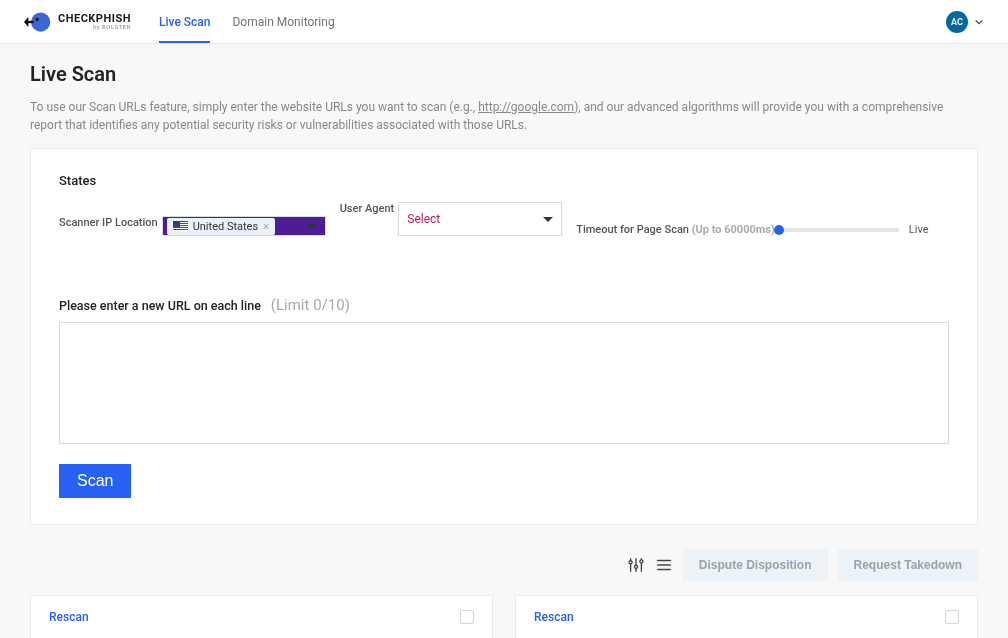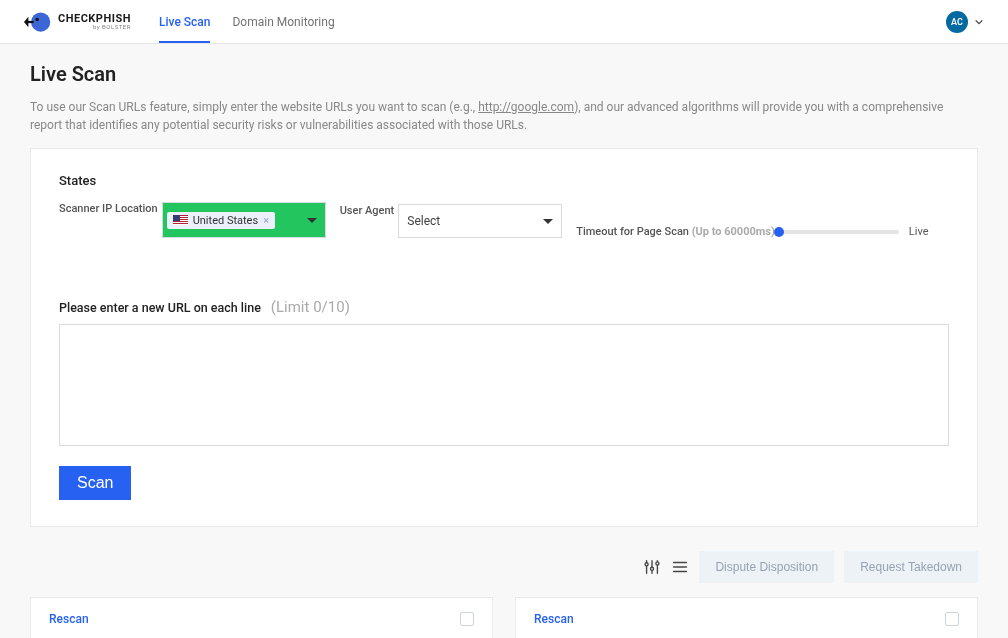--- a/index.html
+++ b/index.html
@@ -28,49 +28,49 @@
 
 
 .card { background: #fff; border: 1px solid #eaeaea; margin-top: 14px; padding: 24px 28px 26px; }
 .filter-title { font-size: 13px; font-weight: 500; margin-bottom: 14px; color: #222; }
 .filter-row { display: flex; gap: 14px; align-items: flex-end; }
 .field { display: flex; flex-direction: row; gap: 4px; justify-content: space-between; }
 .field-label { font-size: 11px; color: #555; font-weight: 500; }
 .field-label .hint { color: #aaa; font-weight: 700; }
 
 
-.loc-select { width: 164px; height: 36px; border: 1px solid #d8dadd; background: #22c55e; display: flex; align-items: center; justify-content: space-between; padding: 0 8px 0 4px; }
+.loc-select { width: 164px; height: 20px; border: 1px solid #d8dadd; background: #4c1d95; display: flex; align-items: center; justify-content: space-between; padding: 0 8px 0 4px; }
 .loc-chip { display: inline-flex; align-items: center; gap: 5px; background: #ecf0fb; padding: 2px 6px; border-radius: 2px; font-size: 11px; color: #333; }
 .flag { width: 15px; height: 10px; display: inline-block; background: linear-gradient(to bottom, #b22234 0 10%, #fff 10% 20%, #b22234 20% 30%, #fff 30% 40%, #b22234 40% 50%, #fff 50% 60%, #b22234 60% 70%, #fff 70% 80%, #b22234 80% 90%, #fff 90% 100%); position: relative; }
 .flag::before { content: ""; position: absolute; left: 0; top: 0; width: 7px; height: 5.5px; background: #3c3b6e; }
 .chip-x { font-size: 11px; color: #8ea6cf; cursor: pointer; }
 .drop-caret { width: 0; height: 0; border-left: 5px solid transparent; border-right: 5px solid transparent; border-top: 5px solid #333; }
 
 
-.ua-select { width: 164px; height: 28px; border: 1px solid #d8dadd; background: #fff; display: flex; align-items: center; justify-content: space-between; padding: 16px 8px; font-size: 12px; color: #404040; }
+.ua-select { width: 164px; height: 28px; border: 1px solid #d8dadd; background: #fff; display: flex; align-items: center; justify-content: space-between; padding: 16px 8px; font-size: 12px; color: #be185d; }
 
 
 .timeout-wrap { display: flex; align-items: center; gap: 10px; }
 .slider { width: 120px; height: 4px; background: #e4e4e4; border-radius: 2px; position: relative; }
 .slider-thumb { position: absolute; left: 0; top: 50%; transform: translate(-50%, -50%); width: 10px; height: 10px; border-radius: 50%; background: #2761f1; }
 .timeout-val { font-size: 11px; color: #555; }
 
 
 .url-label-row { margin-top: 20px; display: flex; align-items: baseline; gap: 10px; }
 .url-label { font-size: 12.5px; font-weight: 500; color: #222; margin-top: 42px; }
 .url-limit { font-size: 15px; color: #aaa; }
 .url-area { width: 100%; height: 122px; border: 1px solid #d8dadd; margin-top: 8px; background: #fff; }
 
 
 .scan-btn { margin-top: 20px; background: #2761f1; color: #fff; border: none; padding: 8px 18px; font-size: 16px; font-weight: 500; cursor: pointer; }
 
 
 .toolbar { display: flex; justify-content: flex-end; align-items: center; gap: 10px; margin-top: 24px; }
 .tool-icon { width: 18px; height: 18px; cursor: pointer; color: #444; }
-.tool-btn { background: #edf2f7; color: #98a2b3; border: none; padding: 9px 16px; font-size: 12px; font-weight: 400; cursor: pointer; }
+.tool-btn { background: #edf2f7; color: #98a2b3; border: none; padding: 9px 16px; font-size: 12px; font-weight: 700; cursor: pointer; }
 
 
 .results { display: flex; gap: 22px; margin-top: 14px; }
 .result-card { flex: 1; background: #fff; border: 1px solid #eaeaea; padding: 14px 18px 16px; }
 .result-top { display: flex; justify-content: space-between; align-items: center; margin-bottom: 18px; }
 .rescan { color: #2761f1; font-size: 12px; font-weight: 500; cursor: pointer; text-align: right; }
 .checkbox { width: 14px; height: 14px; border: 1px solid #cfd4dc; border-radius: 2px; cursor: pointer; }
 .skel { height: 9px; background: #e4eef9; border-radius: 5px; margin-bottom: 14px; }
 .skel.long { width: 100%; }
 </style>

